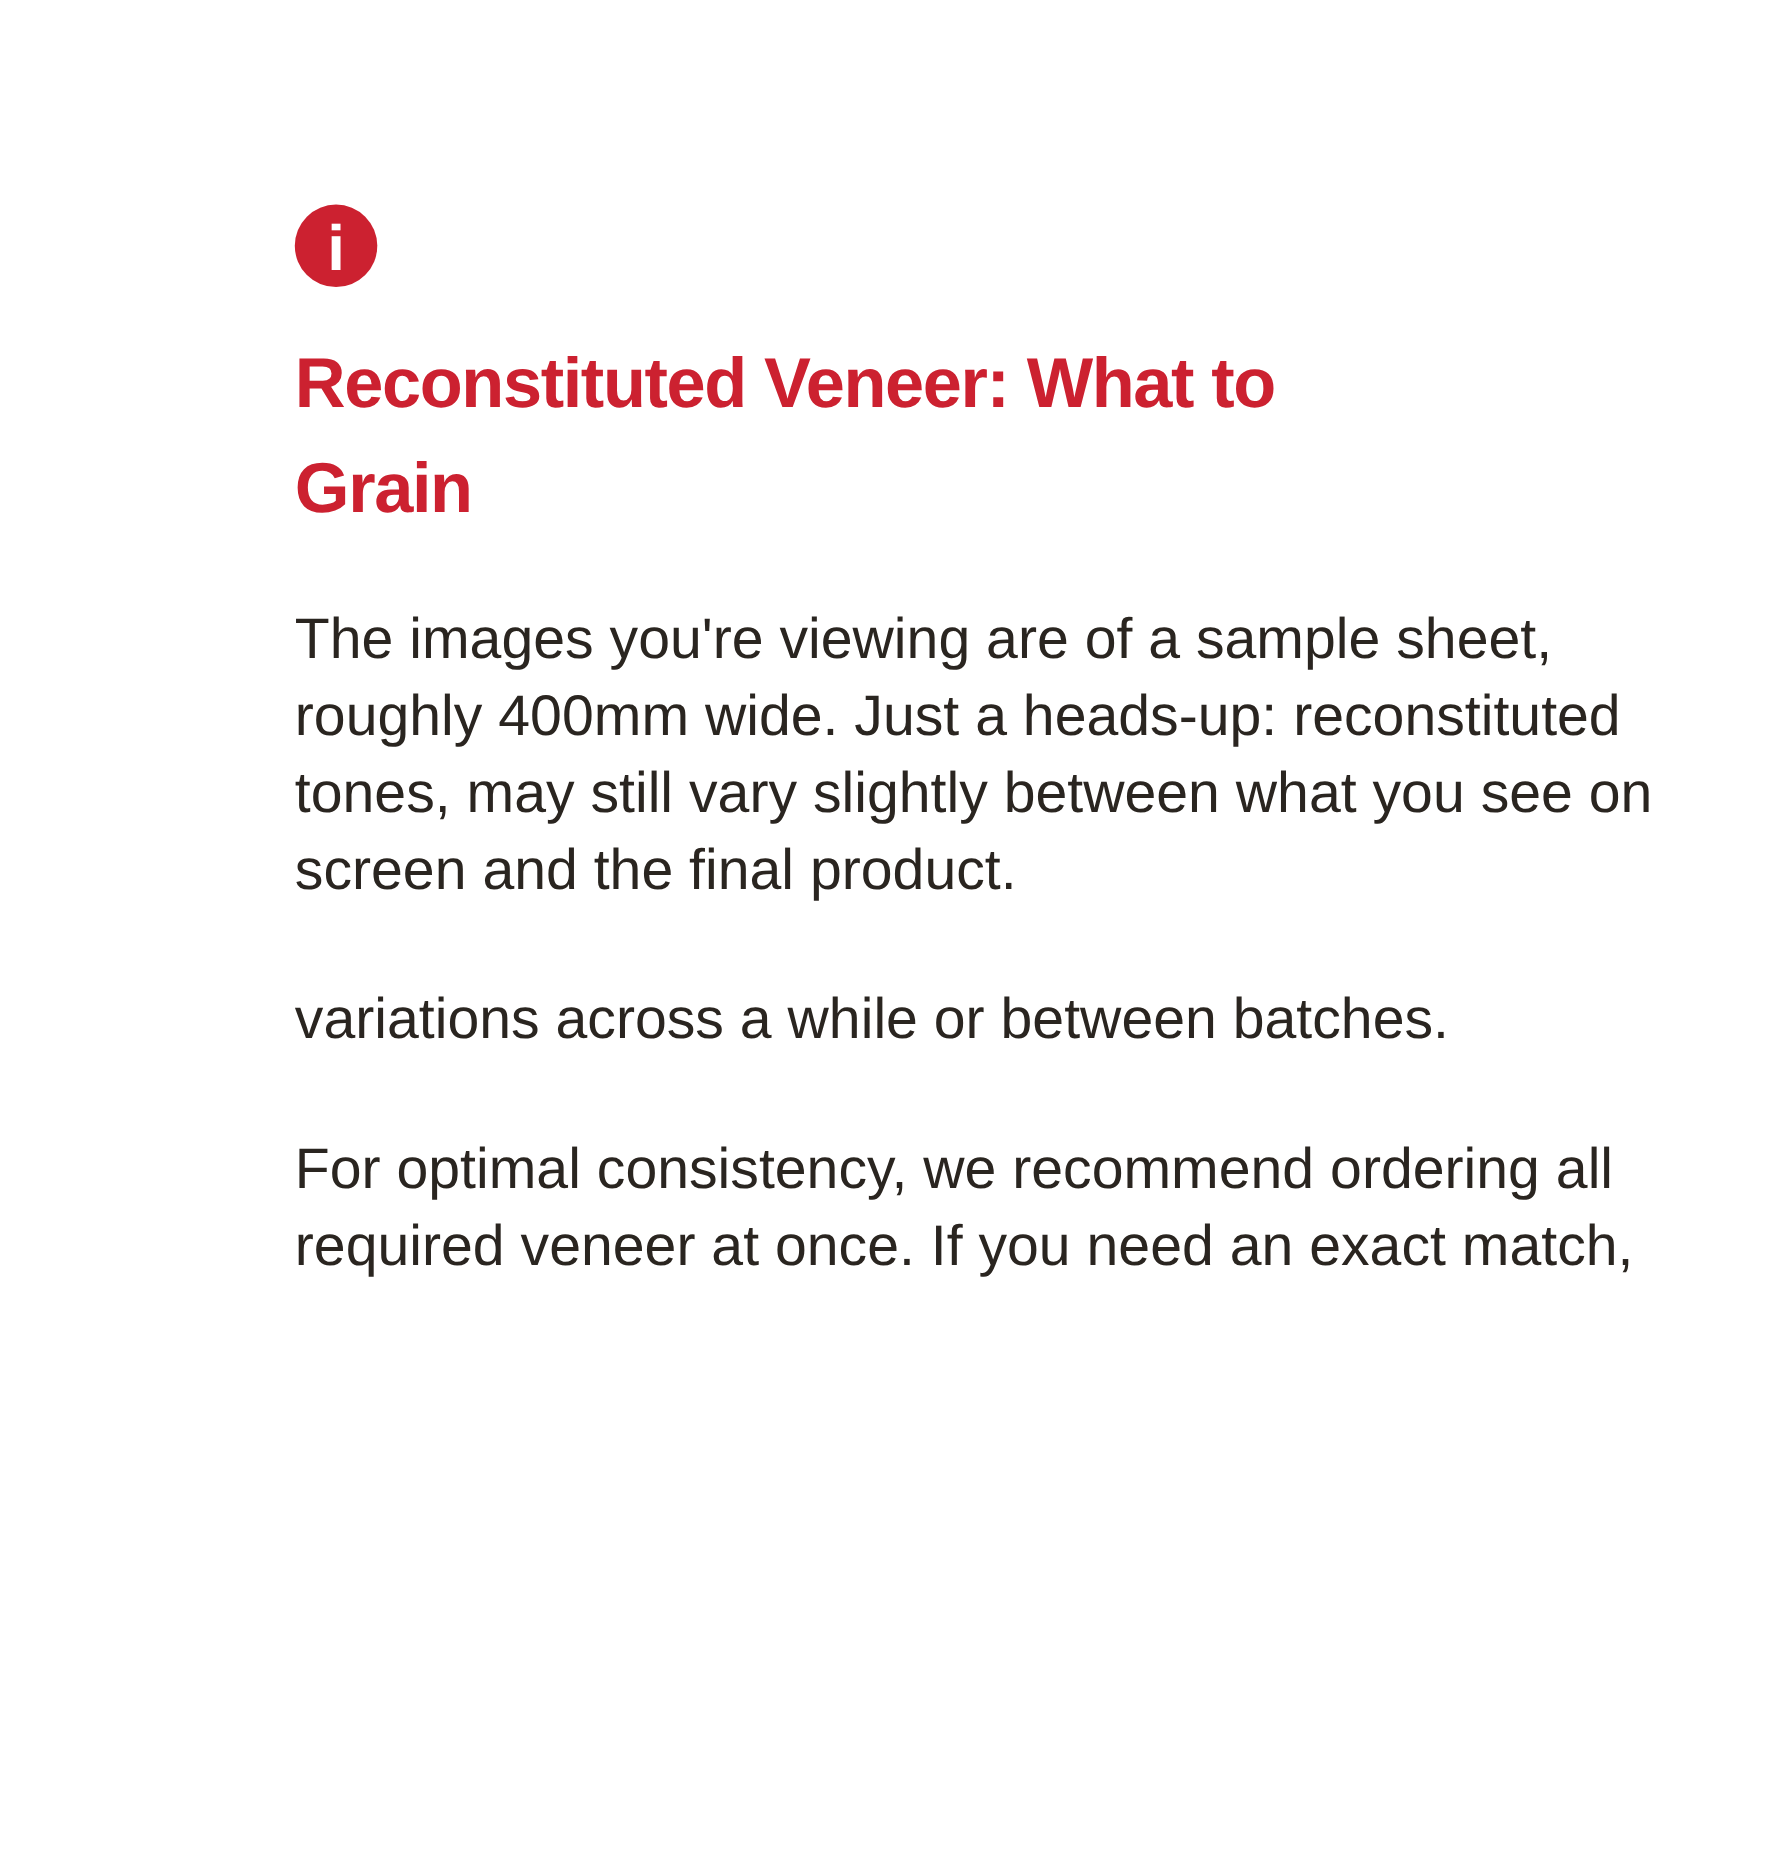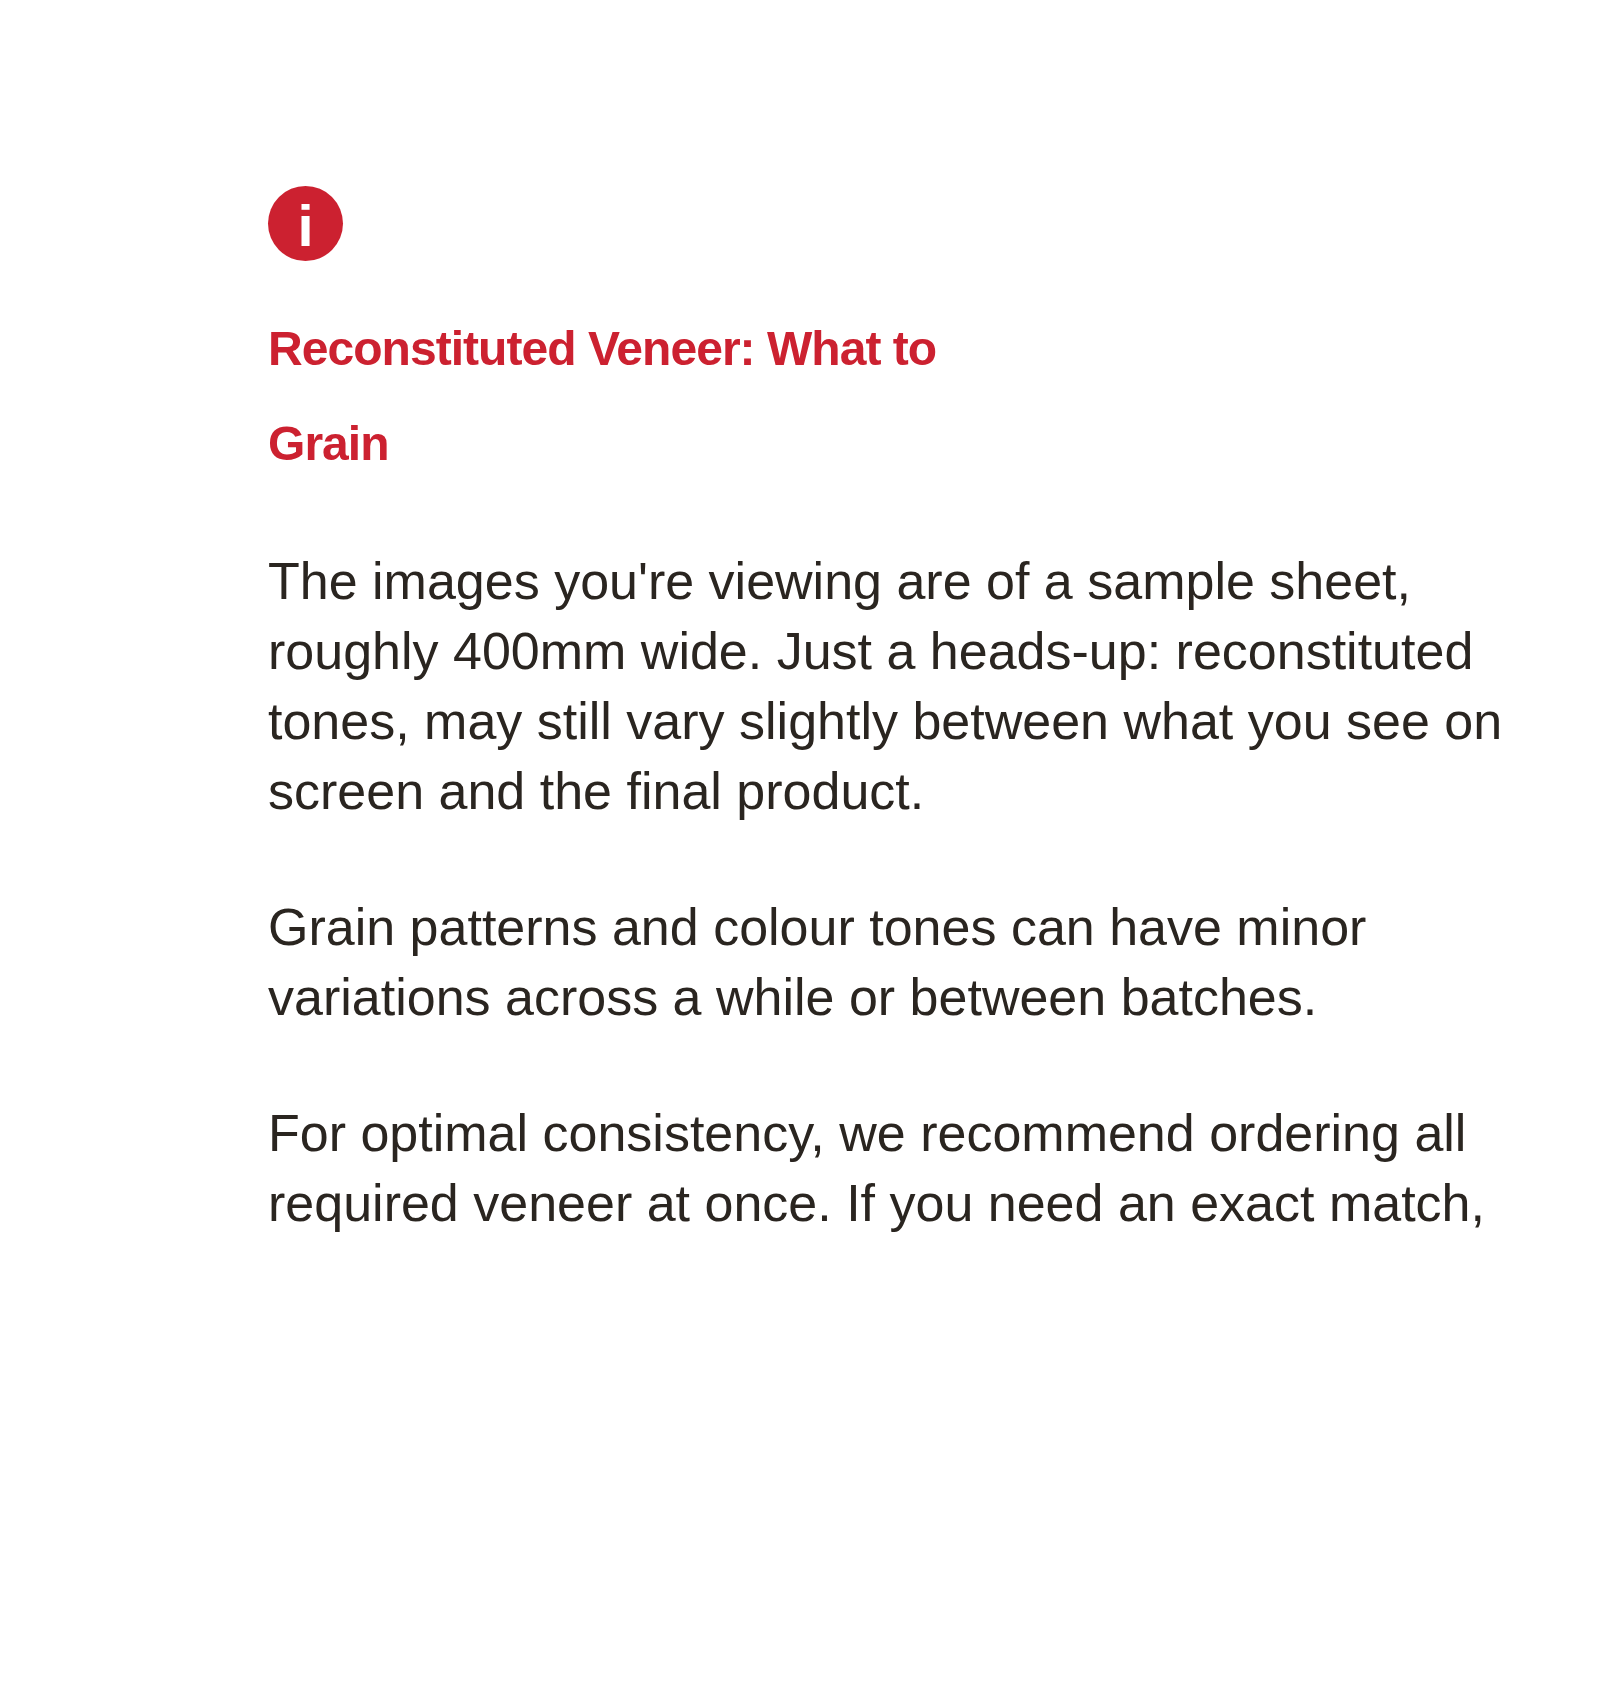--- a/index.html
+++ b/index.html
@@ -37,21 +37,21 @@
     display: block;
     color: #ffffff;
     font-weight: bold;
     font-size: 58px;
     line-height: 79px;
     font-family: "Liberation Sans", sans-serif;
   }
   h1.page-title {
     margin: 40px 0 55px 0;
     padding: 0;
-    font-size: 48px;
+    font-size: 64px;
     font-weight: bold;
     line-height: 95px;
     letter-spacing: -0.02em;
     color: var(--accent-red);
   }
   .h-line { display: block; white-space: nowrap; }
   p.body-paragraph {
     margin: 0 0 66px 0;
     padding: 0;
     font-size: 52px;
@@ -76,21 +76,20 @@
   </h1>
 
   <p class="body-paragraph">
     <span class="b-line">The images you're viewing are of a sample sheet,</span>
     <span class="b-line">roughly 400mm wide. Just a heads-up: reconstituted</span>
     <span class="b-line">tones, may still vary slightly between what you see on</span>
     <span class="b-line">screen and the final product.</span>
   </p>
 
   <p class="body-paragraph">
-    <span class="b-line">Grain patterns and colour tones can have minor</span>
     <span class="b-line">variations across a while or between batches.</span>
   </p>
 
   <p class="body-paragraph">
     <span class="b-line">For optimal consistency, we recommend ordering all</span>
     <span class="b-line">required veneer at once. If you need an exact match,</span>
   </p>
 
 </div>
 

